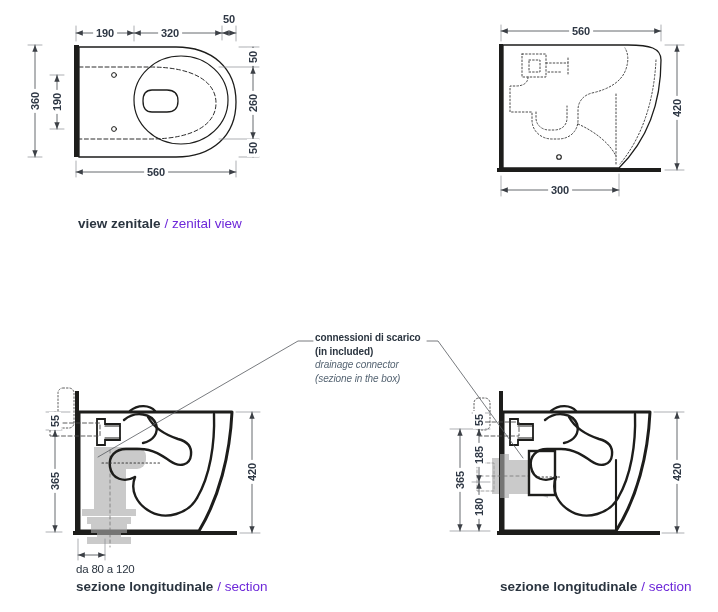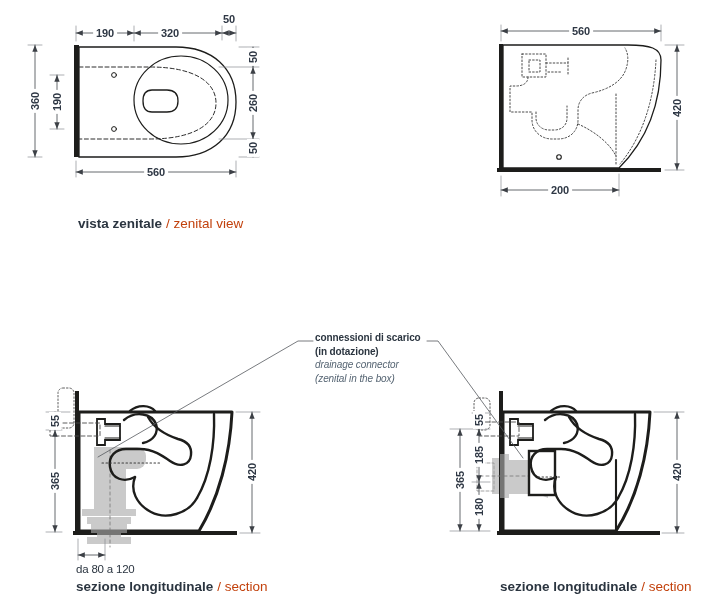--- a/index.html
+++ b/index.html
@@ -18,21 +18,21 @@
     transform:translate(-50%,-50%) rotate(-90deg);
     font-size:11px;font-weight:700;color:#2f3845;background:#fff;
     padding:0 3px;letter-spacing:-0.2px;
   }
   .freedim{
     transform:translate(0,-50%);
     font-size:11.5px;font-weight:400;color:#2b3540;letter-spacing:-0.2px;
   }
   .viewlabel{font-size:13.5px;color:#2b3540;}
   .viewlabel .b{font-weight:700;color:#2b3540;}
-  .viewlabel .l{font-weight:400;color:#c2410c;margin-left:4px;}
+  .viewlabel .l{font-weight:400;color:#6d28d9;margin-left:4px;}
   .callout{
     position:absolute;font-size:10px;line-height:13.5px;letter-spacing:-0.1px;
   }
   .callout .b{font-weight:700;color:#2b3540;}
   .callout .l{font-weight:400;color:#566573;font-style:italic;}
 </style>
 </head>
 <body>
 
 <div id="sheet">
@@ -216,32 +216,32 @@
 <div class="txt hdim" style="left:105px;top:33px">190</div>
 <div class="txt hdim" style="left:170px;top:33px">320</div>
 <div class="txt hdim" style="left:229px;top:19px">50</div>
 <div class="txt vdim" style="left:253px;top:57px">50</div>
 <div class="txt vdim" style="left:253px;top:103px">260</div>
 <div class="txt vdim" style="left:253px;top:148px">50</div>
 <div class="txt vdim" style="left:35px;top:101px">360</div>
 <div class="txt vdim" style="left:57px;top:102px">190</div>
 <div class="txt hdim" style="left:156px;top:172px">560</div>
 <div class="txt viewlabel" style="left:78px;top:216px">
-  <span class="b">vista zenitale</span><span class="l">/ zenital view</span>
+  <span class="b">view zenitale</span><span class="l">/ zenital view</span>
 </div>
 
 <div class="txt hdim" style="left:581px;top:31px">560</div>
 <div class="txt vdim" style="left:677px;top:108px">420</div>
-<div class="txt hdim" style="left:560px;top:190px">200</div>
+<div class="txt hdim" style="left:560px;top:190px">300</div>
 
 <div class="callout" style="left:315px;top:331px">
   <div class="b">connessioni di scarico</div>
-  <div class="b">(in dotazione)</div>
+  <div class="b">(in included)</div>
   <div class="l">drainage connector</div>
-  <div class="l">(zenital in the box)</div>
+  <div class="l">(sezione in the box)</div>
 </div>
 
 <div class="txt vdim" style="left:55px;top:421px">55</div>
 <div class="txt vdim" style="left:55px;top:481px">365</div>
 <div class="txt vdim" style="left:252px;top:472px">420</div>
 <div class="txt freedim" style="left:76px;top:569px">da 80 a 120</div>
 <div class="txt viewlabel" style="left:76px;top:579px">
   <span class="b">sezione longitudinale</span><span class="l">/ section</span>
 </div>
 

